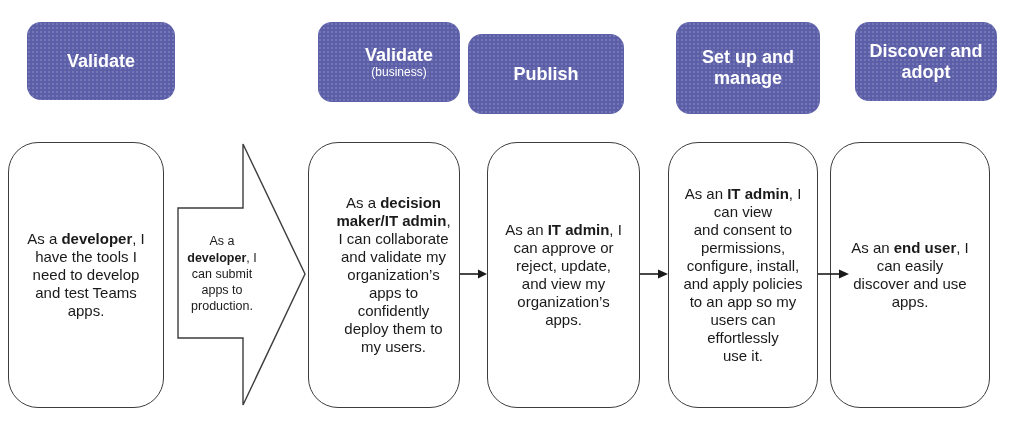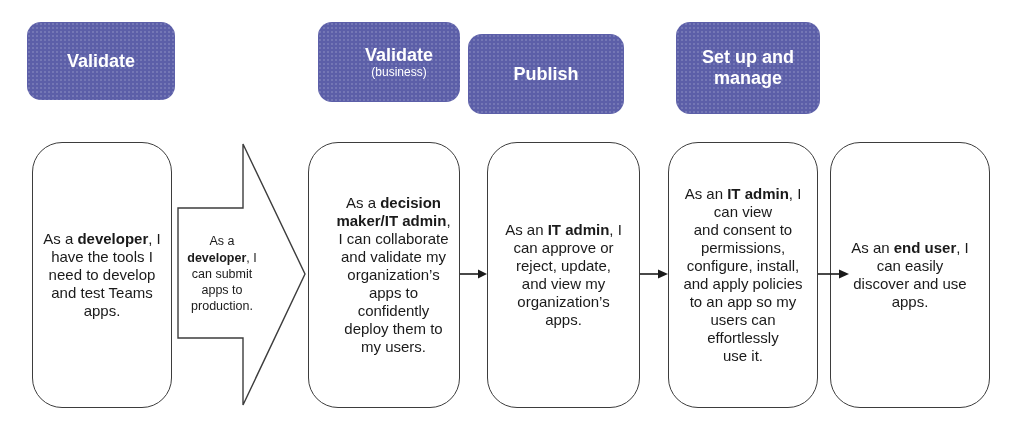--- a/index.html
+++ b/index.html
@@ -28,21 +28,21 @@
   .h3{left:468px;width:156px;margin-top:12px;}
   .h4{left:676px;width:144px;height:92px;}
   .h5{left:855px;width:142px;height:79px;}
   .hdr-sub{font-size:12px;font-weight:400;line-height:1.1;margin-top:1px;}
   .card{
     position:absolute;top:142px;height:266px;background:#fff;
     border:1.4px solid var(--card-border);border-radius:30px;
     display:flex;align-items:center;justify-content:center;text-align:center;
     font-size:15px;line-height:1.2;padding:6px;box-sizing:border-box;
   }
-  .c1{left:32px;width:140px;}
+  .c1{left:8px;width:156px;}
   .c2{left:308px;width:152px;padding-left:25px;}
   .c3{left:487px;width:153px;}
   .c4{left:668px;width:150px;}
   .c5{left:830px;width:160px;}
   .card b, .arrow-label b{font-weight:700;}
   .connectors{position:absolute;left:0;top:0;width:1024px;height:432px;pointer-events:none;}
   .arrow-label{
     position:absolute;left:179px;top:212px;width:86px;height:124px;
     display:flex;align-items:center;justify-content:center;text-align:center;
     font-size:12.5px;line-height:1.3;
@@ -58,20 +58,23 @@
   </div>
   <div class="hdr h2">
     <span>Validate</span>
     <span class="hdr-sub">(business)</span>
   </div>
   <div class="hdr h3">
     <span>Publish</span>
   </div>
   <div class="hdr h4">
     <span>Set up and manage</span>
+  </div>
+  <div class="hdr h5">
+    <span>Discover and adopt</span>
   </div>
 
   <div class="card c1">
     <div>As a <b>developer</b>, I<br>have the tools I<br>need to develop<br>and test Teams<br>apps.</div>
   </div>
   <div class="card c2">
     <div>As a <b>decision</b><br><b>maker/IT admin</b>,<br>I can collaborate<br>and validate my<br>organization’s<br>apps to<br>confidently<br>deploy them to<br>my users.</div>
   </div>
   <div class="card c3">
     <div>As an <b>IT admin</b>, I<br>can approve or<br>reject, update,<br>and view my<br>organization’s<br>apps.</div>

